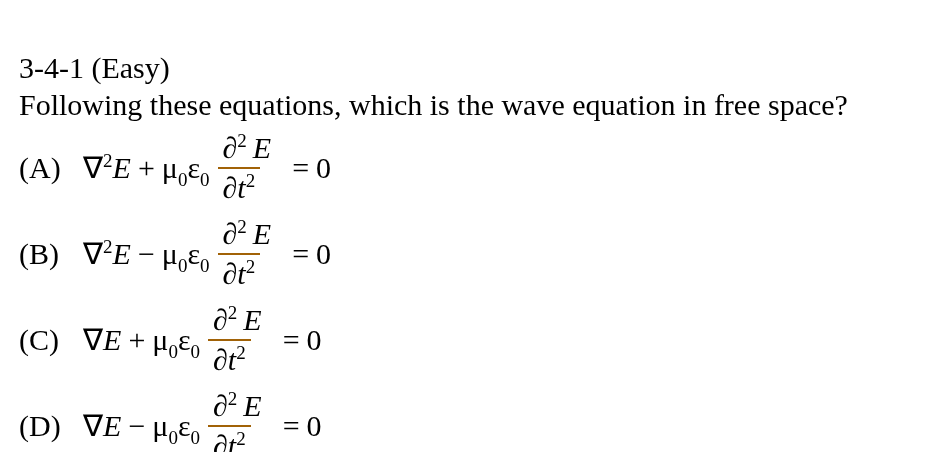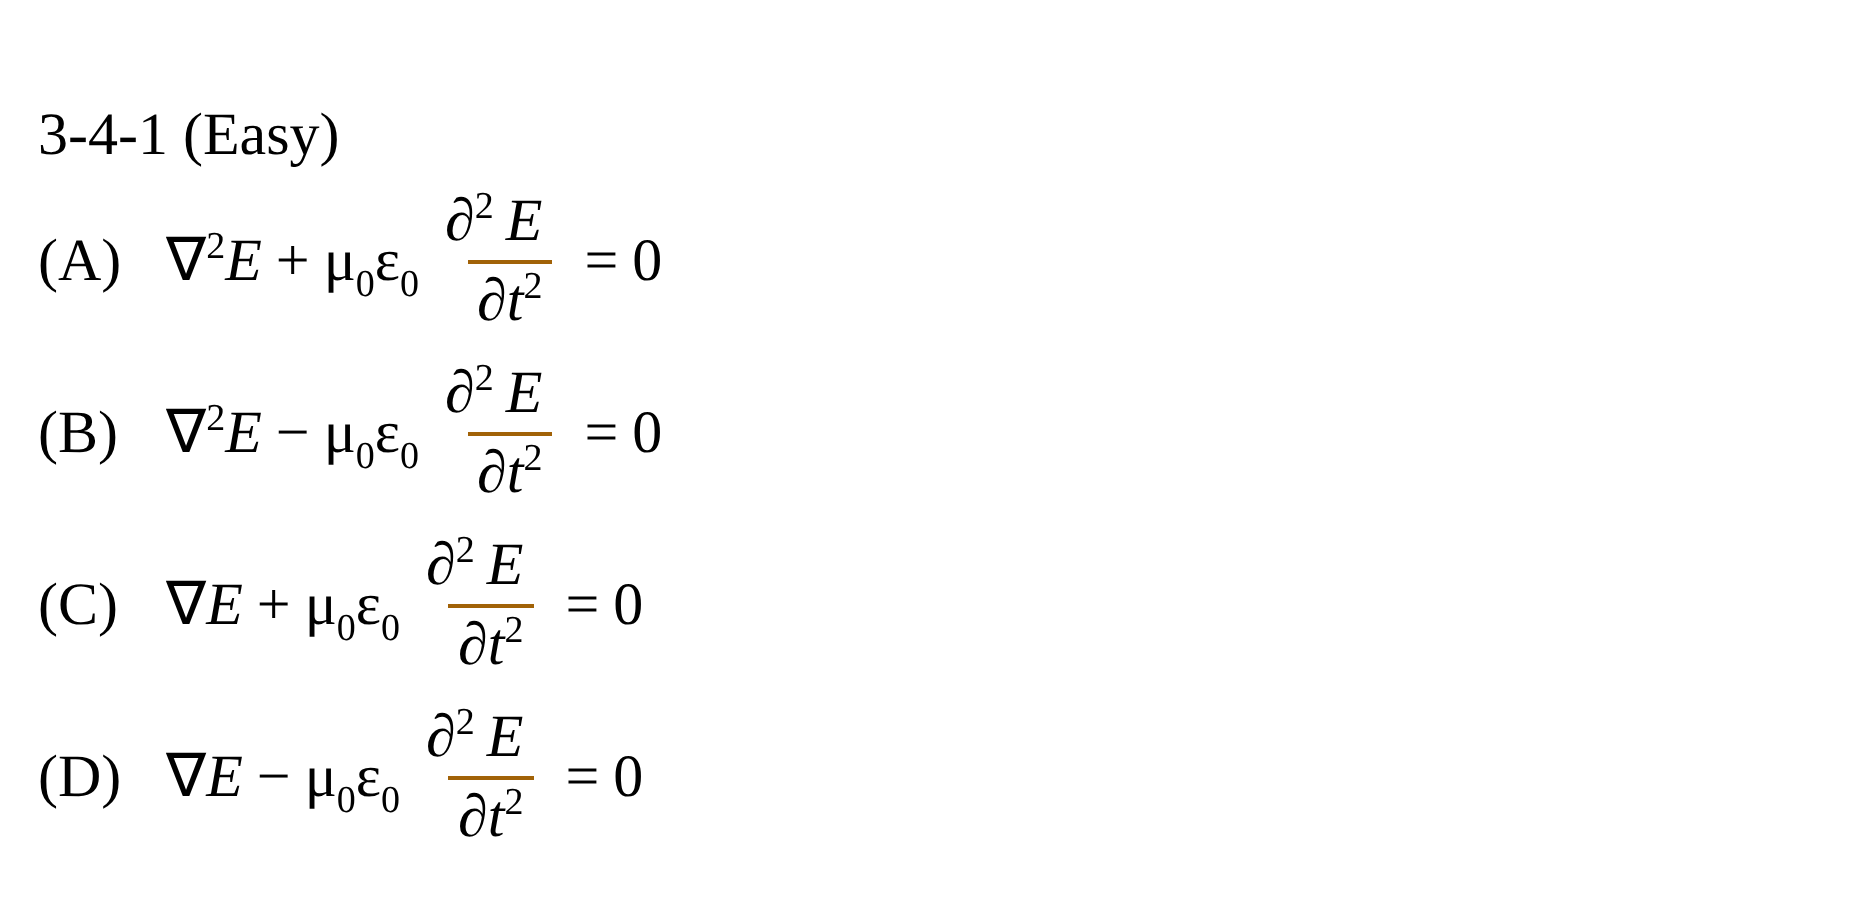--- a/index.html
+++ b/index.html
@@ -39,33 +39,34 @@
     font-size: 19px;
     position: relative;
     top: 8px;
     line-height: 1;
     display: inline-block;
   }
   .op { margin: 0 7px; }
   .frac {
     display: inline-flex;
     flex-direction: column;
-    align-items: flex-end;
+    align-items: flex-start;
     margin: 0 9px 0 8px;
     font-family: Liberation Serif, serif;
   }
   .num { display: inline-block; padding: 0 5px 4px; white-space: nowrap; }
   .num .sup { margin-right: 6px; }
   .den { display: inline-block; border-top: 2px solid #a16207; padding: 4px 5px 0; white-space: nowrap; }
 </style>
 </head>
 <body>
 
 <div class="doc">
   <div class="title">3-4-1 (Easy)</div>
+  <div class="question">Following these equations, which is the wave equation in free space?</div>
 
   <div class="options">
 
     <div class="option-row">
       <span class="opt-label">(A)</span>
       <span class="eq">
         <span class="term"><span class="rm">∇</span><span class="sup">2</span><span class="it">E</span></span>
         <span class="op rm">+</span>
         <span class="term"><span class="rm">μ</span><span class="sub">0</span><span class="rm">ε</span><span class="sub">0</span></span>
         <span class="frac">

